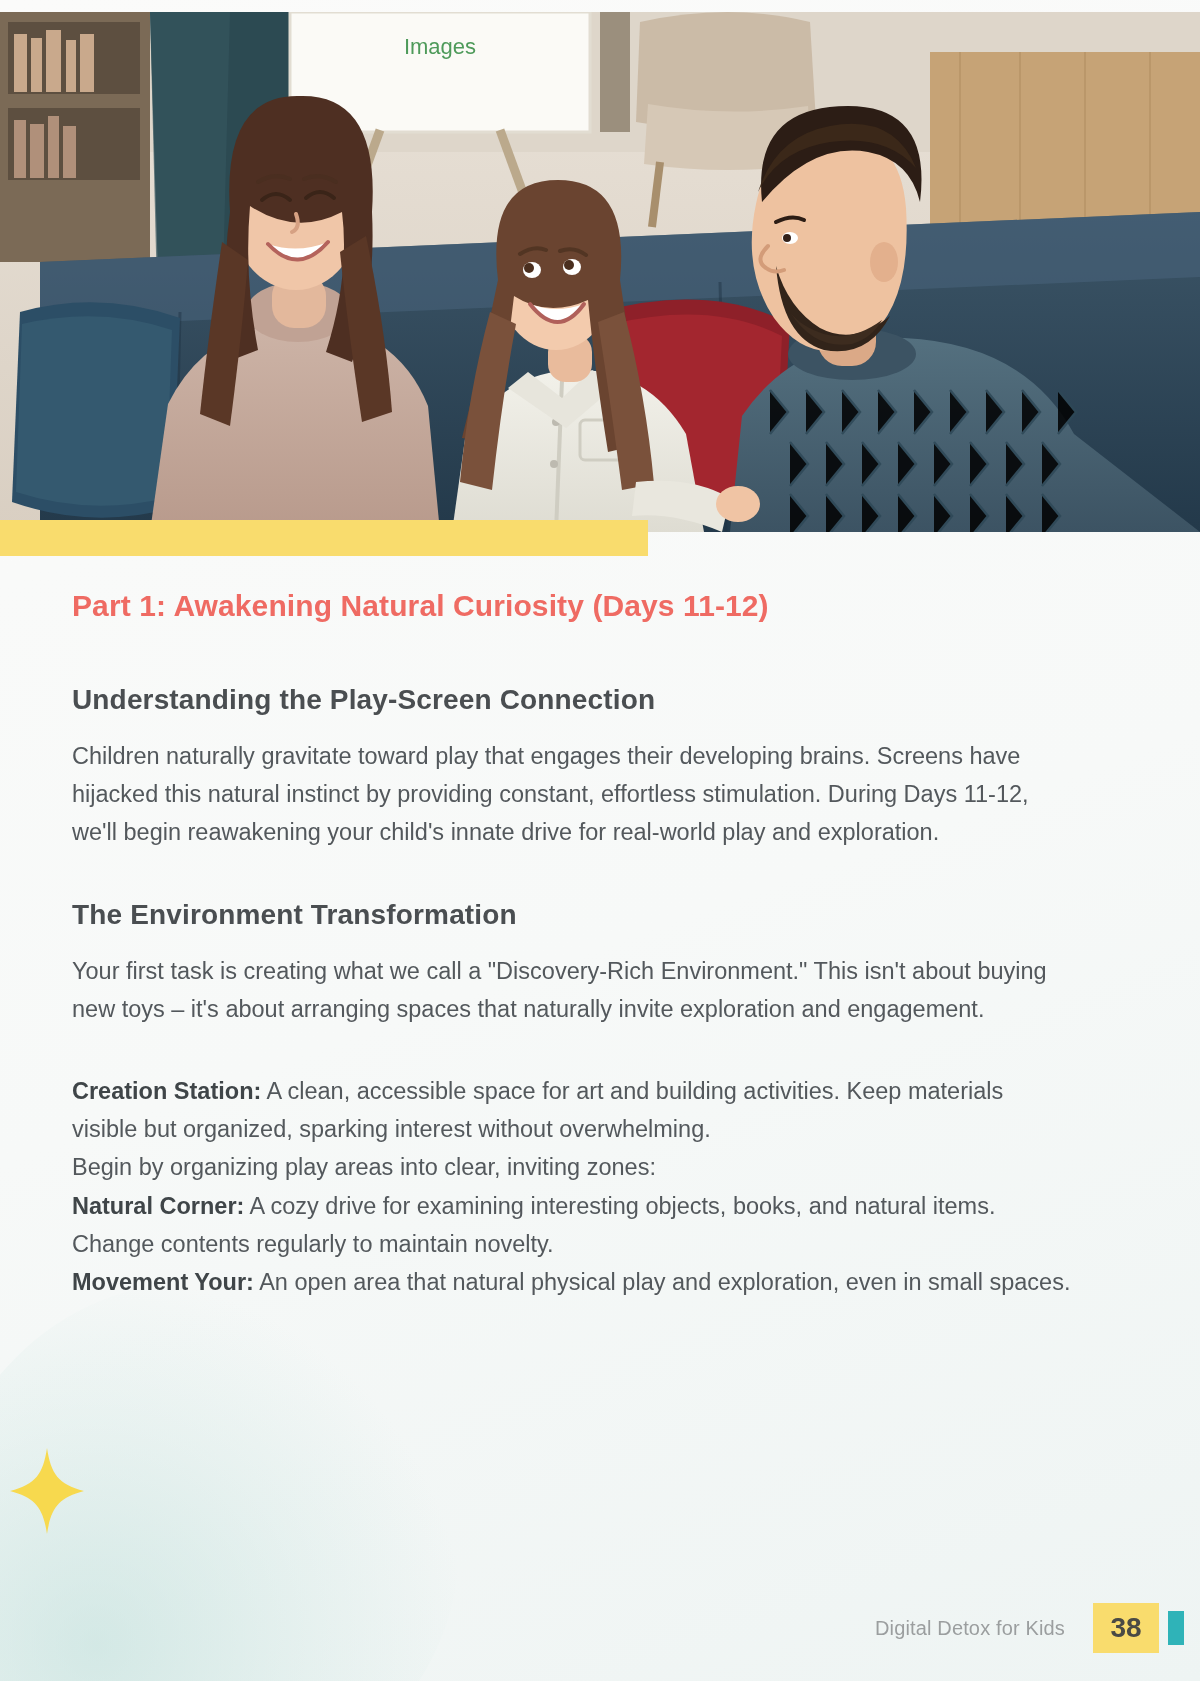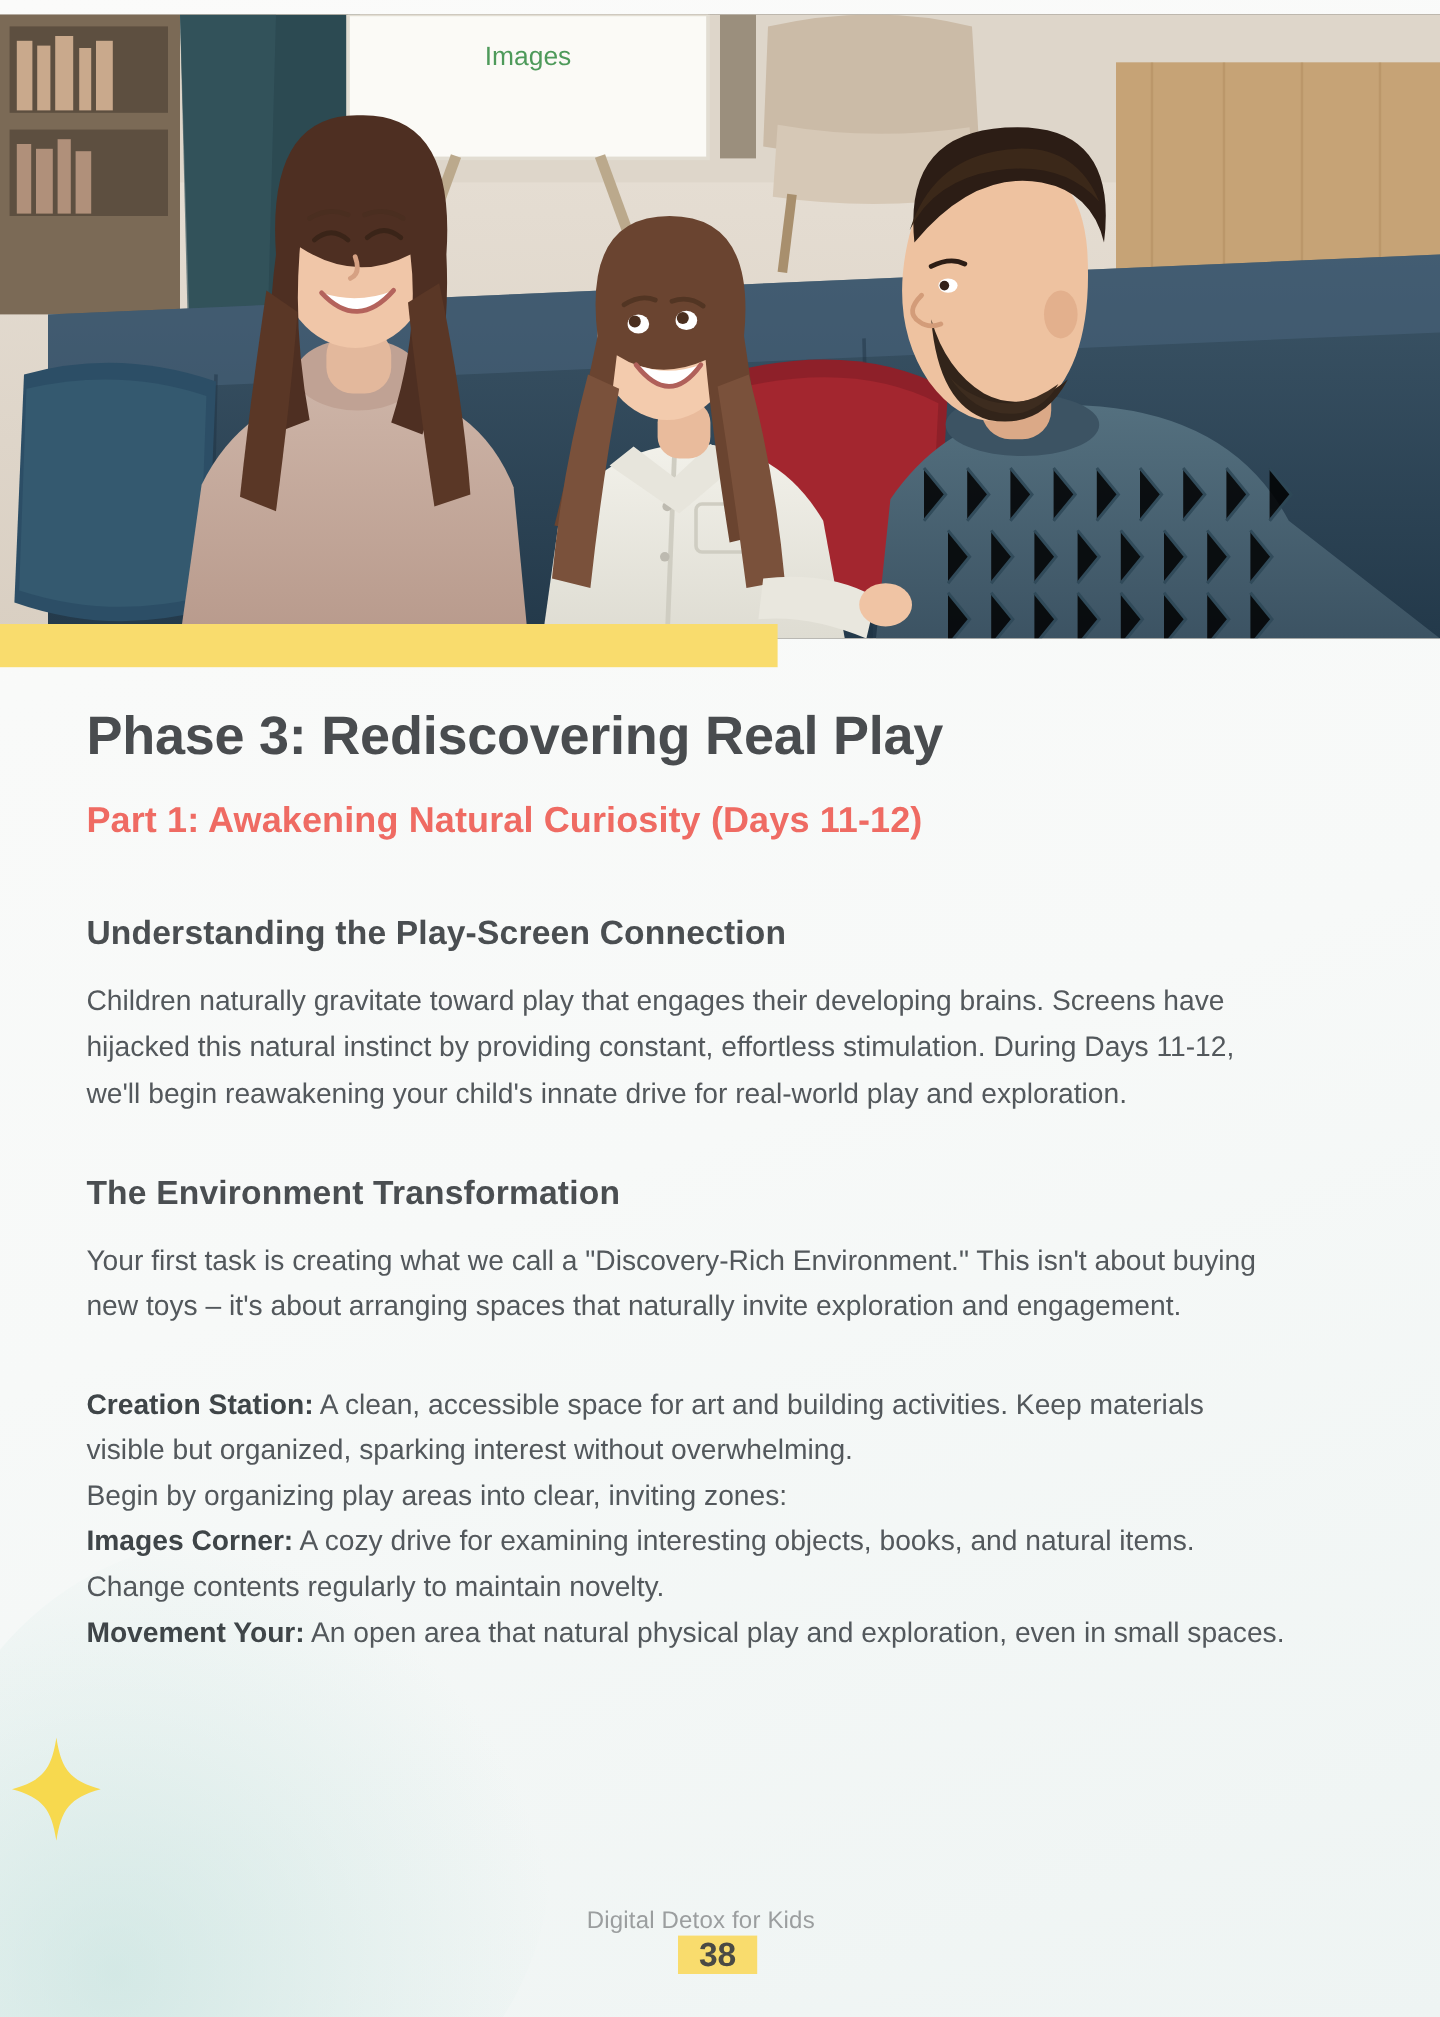--- a/index.html
+++ b/index.html
@@ -110,22 +110,21 @@
 
   
   .footer {
     position: absolute;
     left: 0; right: 0;
     bottom: 36px;
     height: 34px;
     display: flex;
     align-items: center;
     justify-content: flex-end;
-    padding-right: 4px;
-    flex-direction: column;
+    padding-right: 16px;
   }
   .footer-title {
     font-size: 20px;
     color: #9b9e9f;
     margin-right: 28px;
     letter-spacing: .15px;
   }
   .page-badge {
     background: #f9dc6d;
     color: #4a4a45;
@@ -325,40 +324,39 @@
   <div class="banner-bar"></div>
 
   <div class="corner-wash"></div>
 
   <svg class="sparkle" viewBox="0 0 74 86">
     <path d="M37 0 C41 26 48 36 74 43 C48 50 41 60 37 86 C33 60 26 50 0 43 C26 36 33 26 37 0 Z" fill="#f7d94e"></path>
   </svg>
 
   <div class="content">
 
-    <h1 class="title">Phase 3: Rediscovering Real Play</h1>
 
     <h2 class="subtitle">Part 1: Awakening Natural Curiosity (Days 11-12)</h2>
 
     <div class="block-gap">
       <h3 class="section-heading">Understanding the Play-Screen Connection</h3>
       <p class="body-text">Children naturally gravitate toward play that engages their developing brains. Screens have hijacked this natural instinct by providing constant, effortless stimulation. During Days 11-12, we'll begin reawakening your child's innate drive for real-world play and exploration.</p>
     </div>
 
     <div class="block-gap-s">
       <h3 class="section-heading">The Environment Transformation</h3>
       <p class="body-text">Your first task is creating what we call a "Discovery-Rich Environment." This isn't about buying new toys – it's about arranging spaces that naturally invite exploration and engagement.</p>
     </div>
 
     <div class="body-text zones">
       <span class="zone-line"><b>Creation Station:</b><span> A clean, accessible space for art and building activities. Keep materials visible but organized, sparking interest without overwhelming.</span></span>
 
       <span class="zone-line lead">Begin by organizing play areas into clear, inviting zones:</span>
 
-      <span class="zone-line"><b>Images Corner:</b><span> A cozy drive for examining interesting objects, books, and natural items. Change contents regularly to maintain novelty.</span></span>
+      <span class="zone-line"><b>Natural Corner:</b><span> A cozy drive for examining interesting objects, books, and natural items. Change contents regularly to maintain novelty.</span></span>
 
       <span class="zone-line"><b>Movement Your:</b><span> An open area that natural physical play and exploration, even in small spaces.</span></span>
     </div>
 
   </div>
 
   <div class="footer">
     <span class="footer-title">Digital Detox for Kids</span>
     <span class="page-badge">38</span>
     <span class="page-accent"></span>

